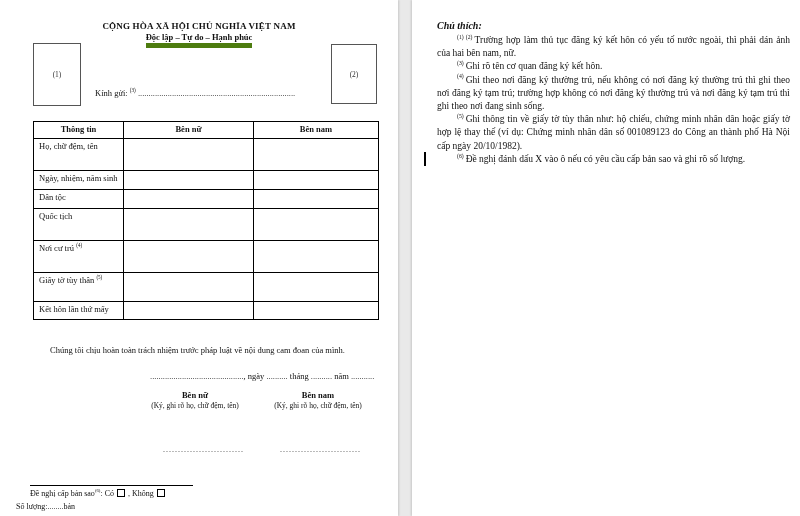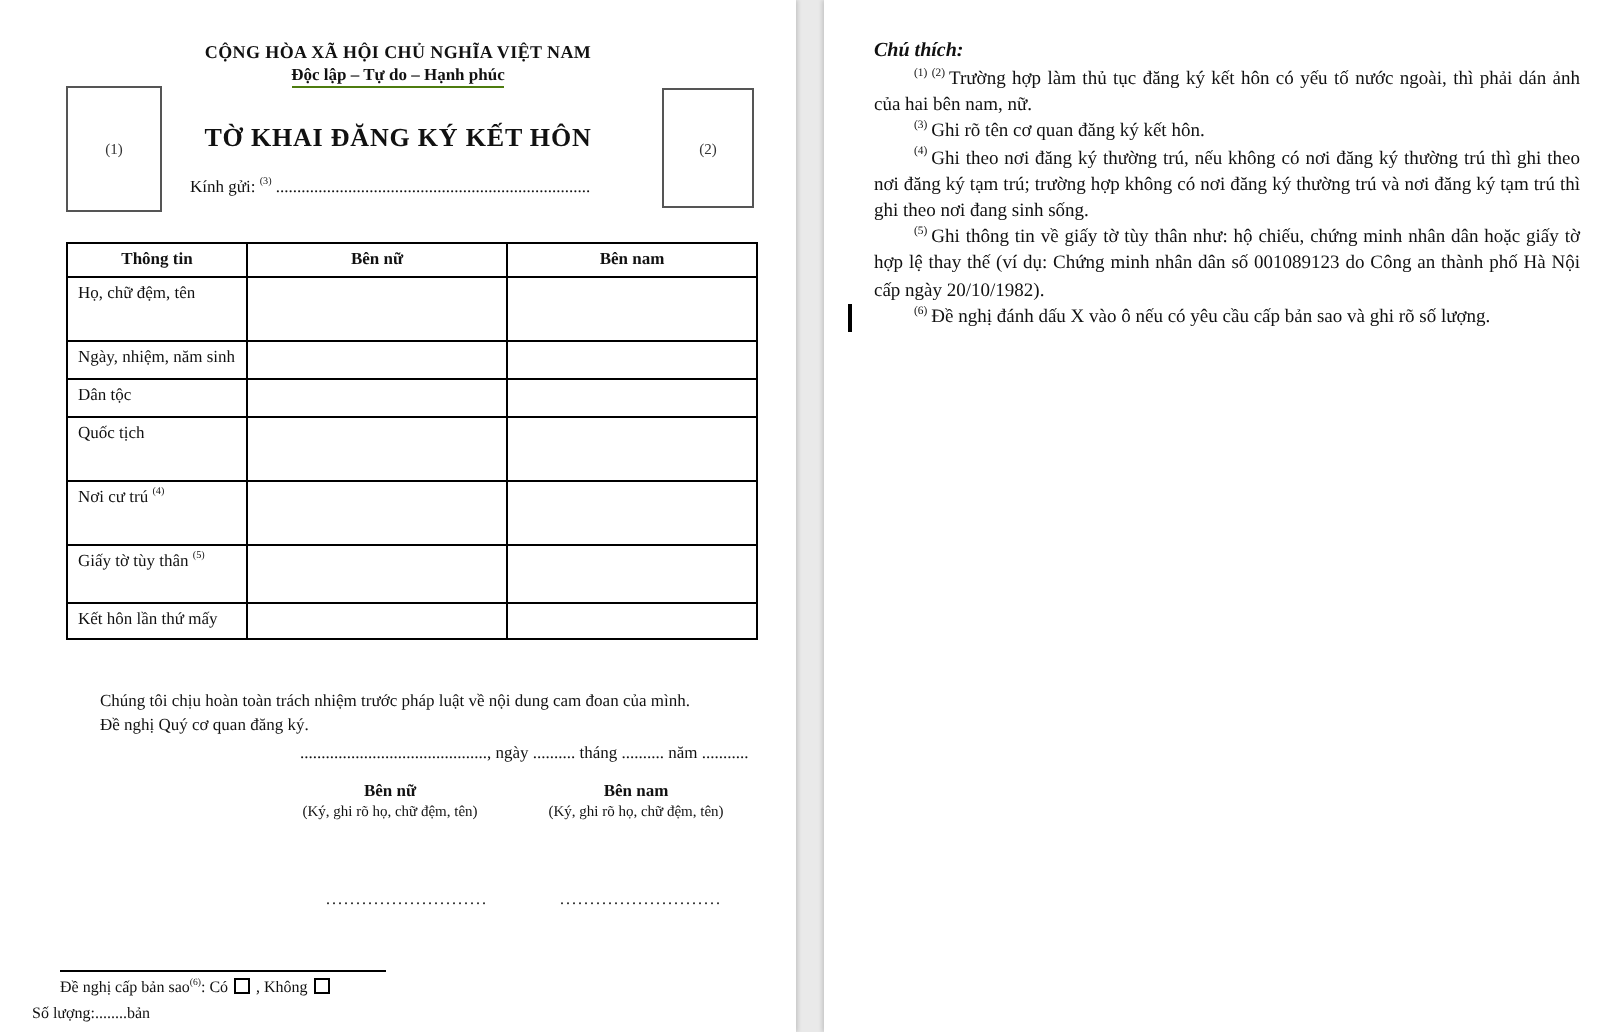--- a/index.html
+++ b/index.html
@@ -12,21 +12,21 @@
   }
   .page { position:absolute; top:0; background:#ffffff; height:516px; }
   #page-left  { left:0;   width:398px; box-shadow:1px 0 2px rgba(0,0,0,.15); }
   #page-right { left:412px; width:388px; box-shadow:-1px 0 2px rgba(0,0,0,.15); }
 
   
   .motto1 { position:absolute; top:21px; left:0; width:100%; text-align:center;
             font-weight:bold; font-size:9px; letter-spacing:.2px; }
   .motto2 { position:absolute; top:32px; left:0; width:100%; text-align:center;
             font-weight:bold; font-size:8.5px; }
-  .motto2 span { border-bottom:1px solid #4d7c0f; padding-bottom:1px; }
+  .motto2 span { border-bottom:5px solid #4d7c0f; padding-bottom:1px; }
 
   .photo-box { position:absolute; border:1px solid #555; display:flex;
                align-items:center; justify-content:center; font-size:7.5px; color:#333; }
   #photo1 { left:33px;  top:43px; width:48px; height:63px; }
   #photo2 { left:331px; top:44px; width:46px; height:60px; }
 
   .form-title { position:absolute; top:61px; left:0; width:100%; text-align:center;
                 font-weight:bold; font-size:13px; letter-spacing:.4px; }
 
   .salutation { position:absolute; top:88px; left:95px; font-size:8.5px; }
@@ -89,21 +89,20 @@
       <span>Độc lập – Tự do – Hạnh phúc</span>
     </div>
 
     <div id="photo1" class="photo-box">
       <span>(1)</span>
     </div>
     <div id="photo2" class="photo-box">
       <span>(2)</span>
     </div>
 
-    <div class="form-title">TỜ KHAI ĐĂNG KÝ KẾT HÔN</div>
 
     <div class="salutation">
       <span>Kính gửi:</span>
       <sup>(3)</sup>
       <span>..........................................................................</span>
     </div>
 
     <table class="form-table">
       <colgroup>
           <col class="c1">
@@ -148,21 +147,20 @@
       </tr>
       <tr class="h18">
         <td><span>Kết hôn lần thứ mấy</span><sup></sup></td>
         <td></td>
         <td></td>
       </tr>
     </tbody>
       </table>
 
     <p id="decl2" class="decl">Chúng tôi chịu hoàn toàn trách nhiệm trước pháp luật về nội dung cam đoan của mình.</p>
-    <p id="decl3" class="decl">Đề nghị Quý cơ quan đăng ký.</p>
 
     <div class="date-line">............................................, ngày .......... tháng .......... năm ...........</div>
 
     <div class="sig-title sig-female">Bên nữ</div>
     <div class="sig-note sig-female">(Ký, ghi rõ họ, chữ đệm, tên)</div>
     <div class="sig-title sig-male">Bên nam</div>
     <div class="sig-note sig-male">(Ký, ghi rõ họ, chữ đệm, tên)</div>
 
     <div id="sig-line-female" class="sig-line">...........................................</div>
     <div id="sig-line-male" class="sig-line">...........................................</div>

